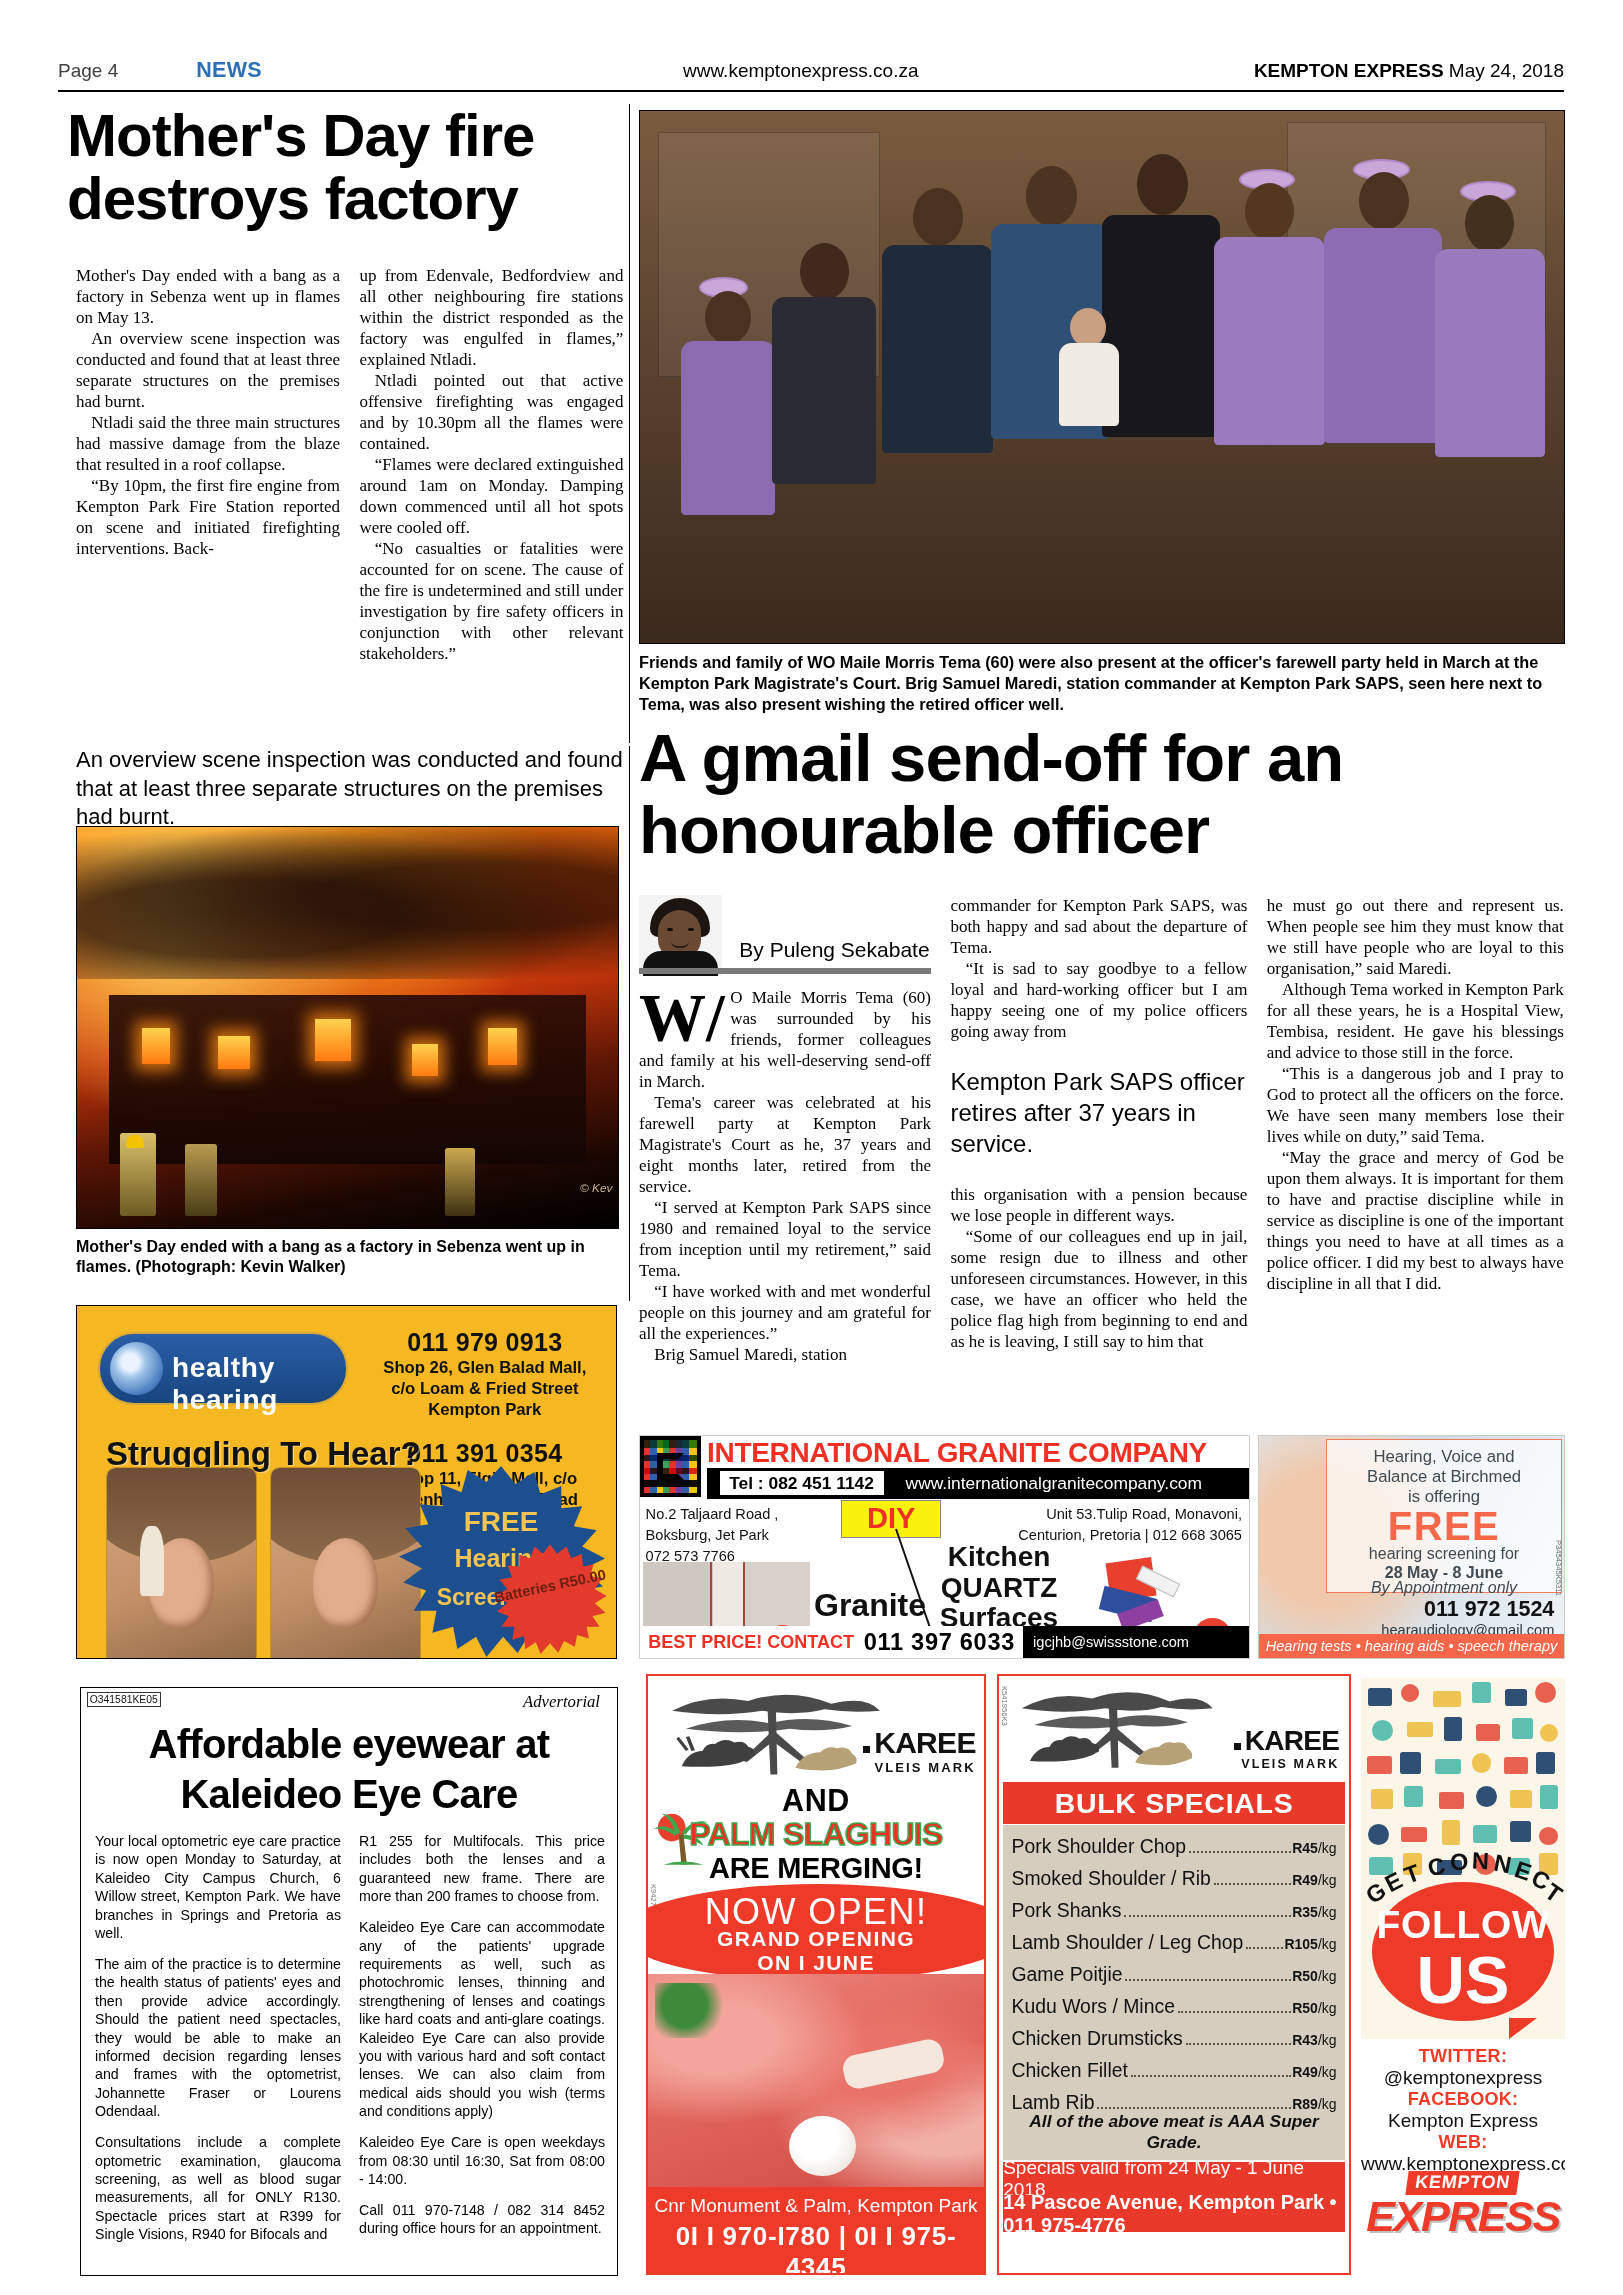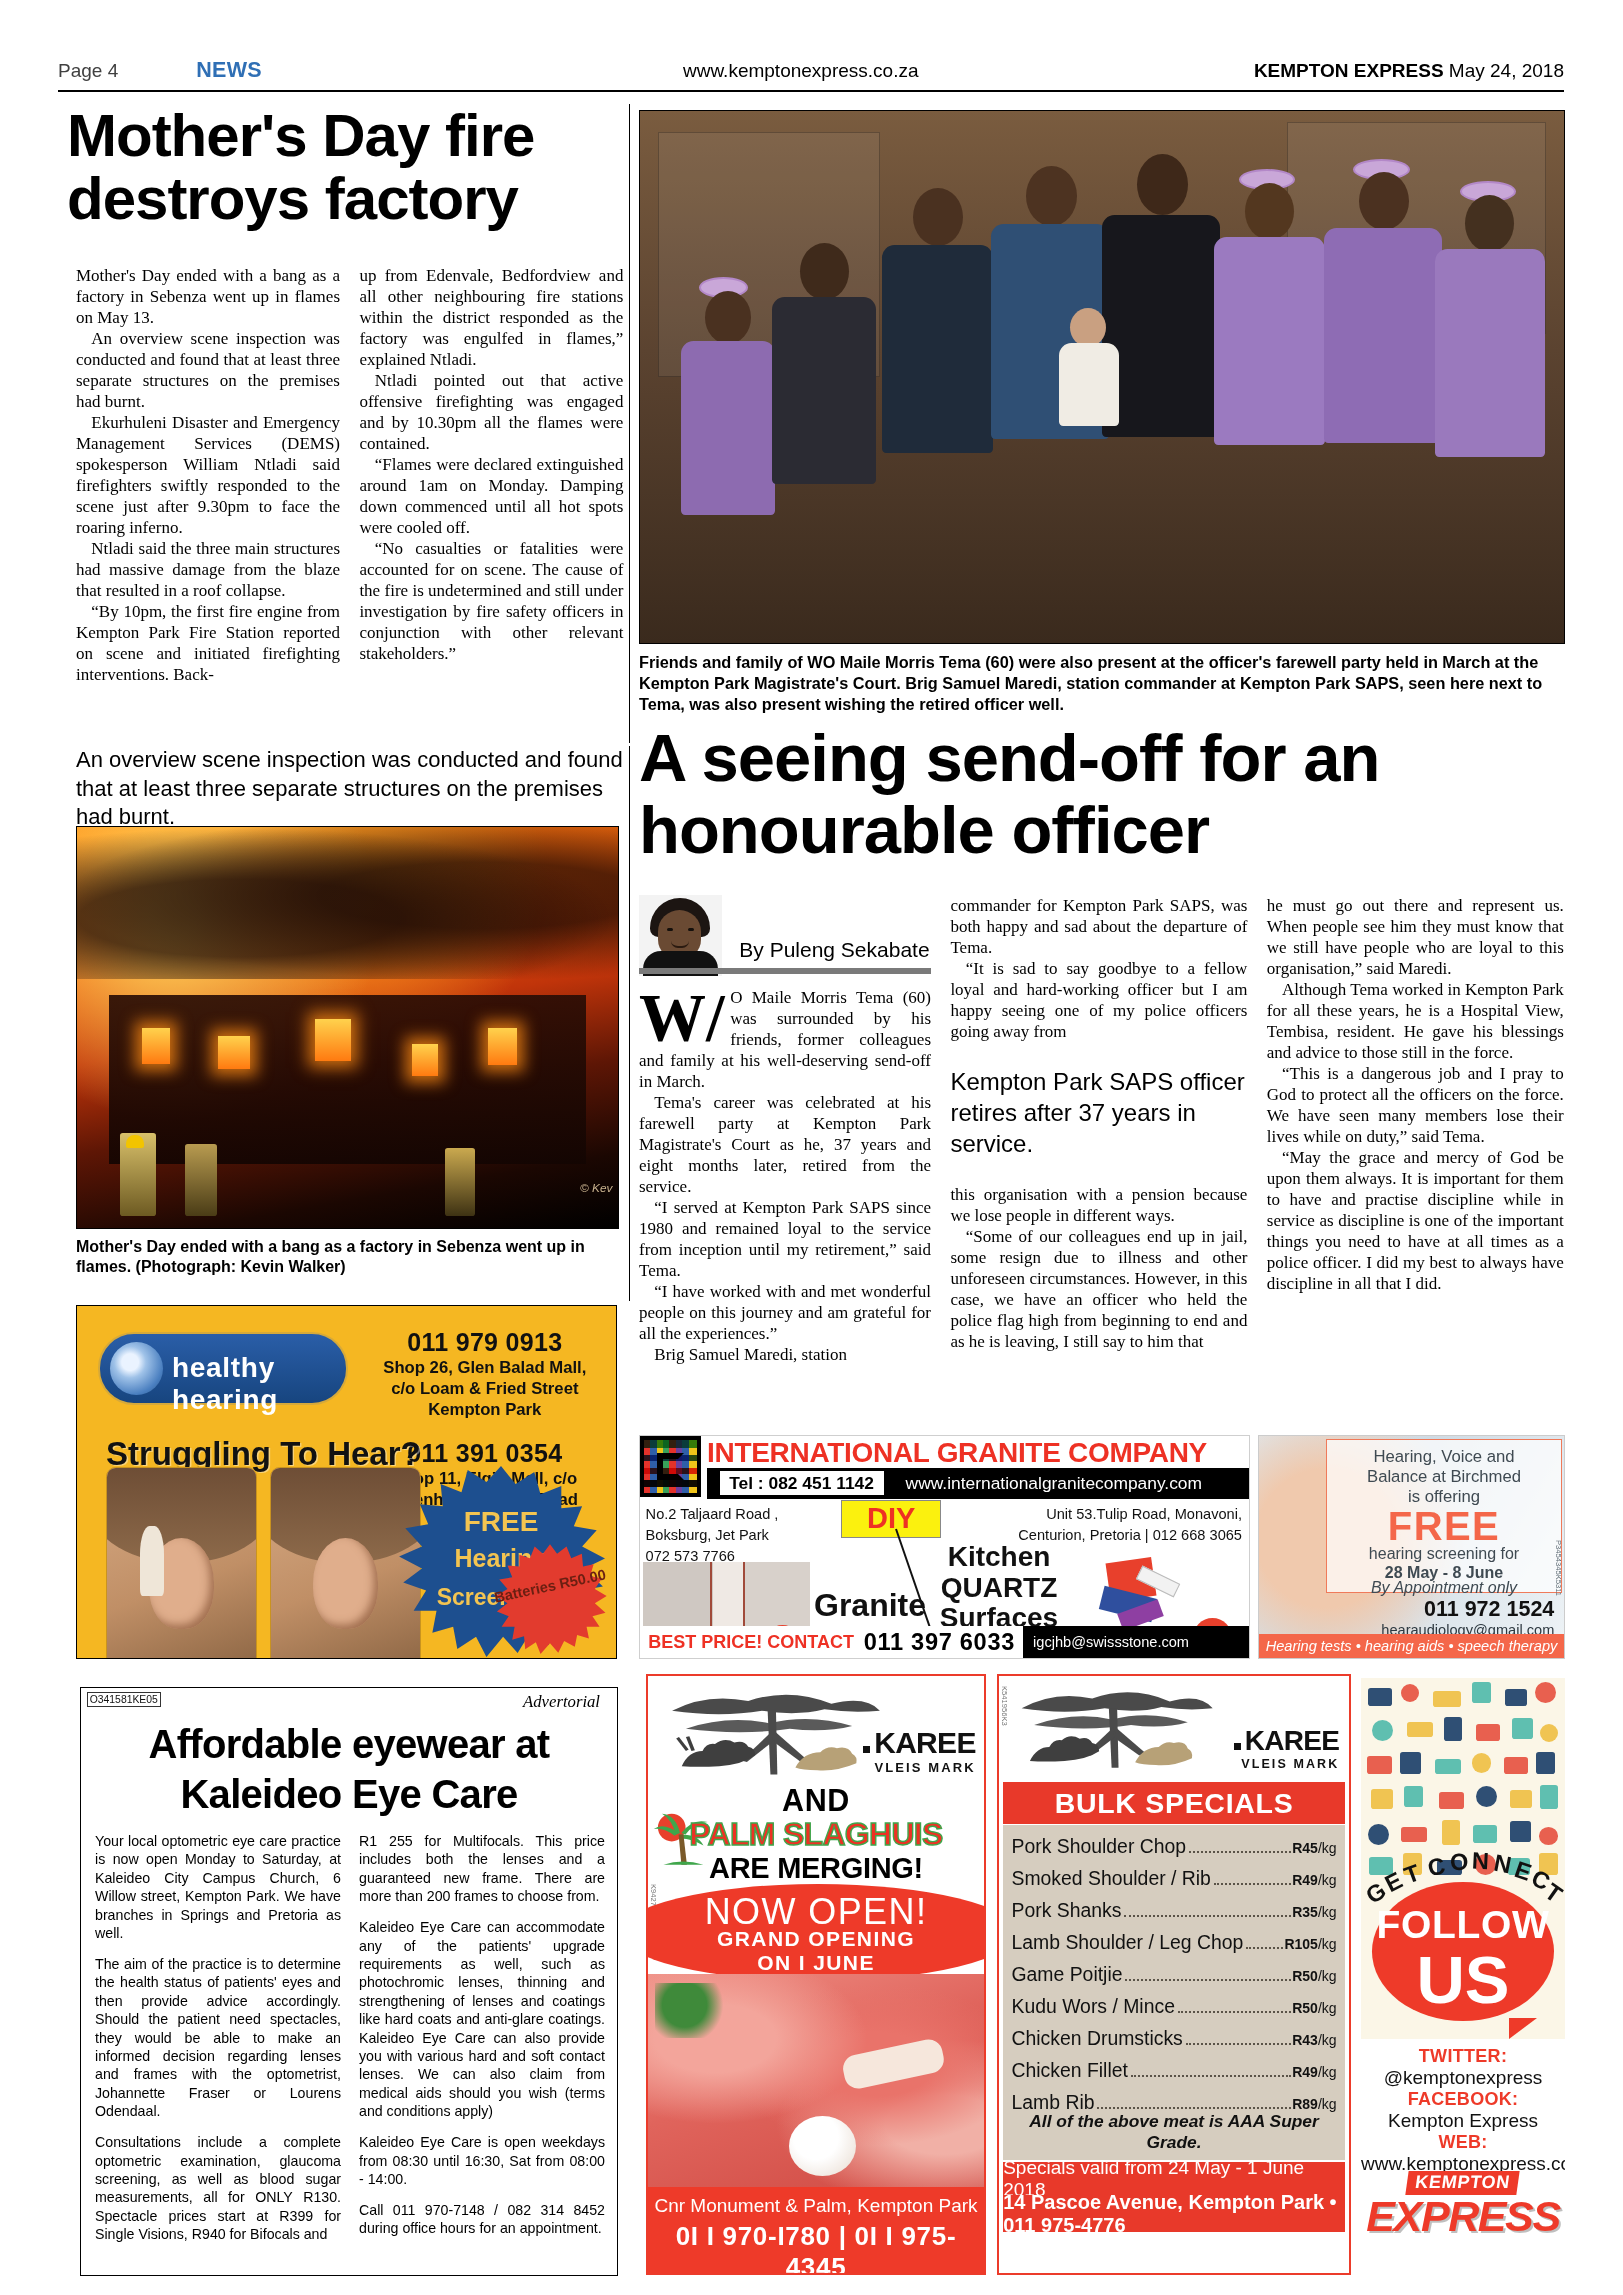--- a/index.html
+++ b/index.html
@@ -317,21 +317,20 @@
     </span>
   </div>
   <div id="mh-rule"></div>
 
   <h1 id="art1-head" class="hl">Mother's Day fire destroys factory</h1>
 
   <div id="art1-cols">
     <div class="col body-col">
       <p class="noind">Mother's Day ended with a bang as a factory in Sebenza went up in flames on May 13.</p>
       <p>An overview scene inspection was conducted and found that at least three separate structures on the premises had burnt.</p>
-      <p>Ekurhuleni Disaster and Emergency Management Services (DEMS) spokesperson William Ntladi said firefighters swiftly responded to the scene just after 9.30pm to face the roaring inferno.</p>
       <p>Ntladi said the three main structures had massive damage from the blaze that resulted in a roof collapse.</p>
       <p>“By 10pm, the first fire engine from Kempton Park Fire Station reported on scene and initiated firefighting interventions. Back-</p>
     </div>
     <div class="col body-col">
       <p class="noind">up from Edenvale, Bedfordview and all other neighbouring fire stations within the district responded as the factory was engulfed in flames,” explained Ntladi.</p>
       <p>Ntladi pointed out that active offensive firefighting was engaged and by 10.30pm all the flames were contained.</p>
       <p>“Flames were declared extinguished around 1am on Monday. Damping down commenced until all hot spots were cooled off.</p>
       <p>“No casualties or fatalities were accounted for on scene. The cause of the fire is undetermined and still under investigation by fire safety officers in conjunction with other relevant stakeholders.”</p>
     </div>
   </div>
@@ -396,21 +395,21 @@
       <div class="head" style="left:30.5px;top:9.7px;width:49px;height:57px;background:#44301f;"></div>
       <div class="torso" style="left:0px;top:64px;width:110px;height:208px;background:#9a79bd;"></div>
     </div>
     <div class="pp" style="left:44%;top:36%;width:83px;height:153px;">
       <div class="head" style="left:23.6px;top:5.6px;width:36px;height:39px;background:#c9a081;"></div>
       <div class="torso" style="left:12.5px;top:40px;width:60px;height:83px;background:#f0ece4;"></div>
     </div>
   </div>
   <div id="grp-cap">Friends and family of WO Maile Morris Tema (60) were also present at the officer's farewell party held in March at the Kempton Park Magistrate's Court. Brig Samuel Maredi, station commander at Kempton Park SAPS, seen here next to Tema, was also present wishing the retired officer well.</div>
 
-  <h1 id="art2-head" class="hl">A seeing send-off for an honourable officer</h1>
+  <h1 id="art2-head" class="hl">A gmail send-off for an honourable officer</h1>
 
   <div id="art2-wrap">
     <div class="col c1">
       <div class="byline-box">
         <div class="mug">
           <div class="bg"></div>
           <div class="hair"></div>
           <div class="face"></div>
           <div class="eye" style="left:28px;"></div>
           <div class="eye" style="left:49px;"></div>

